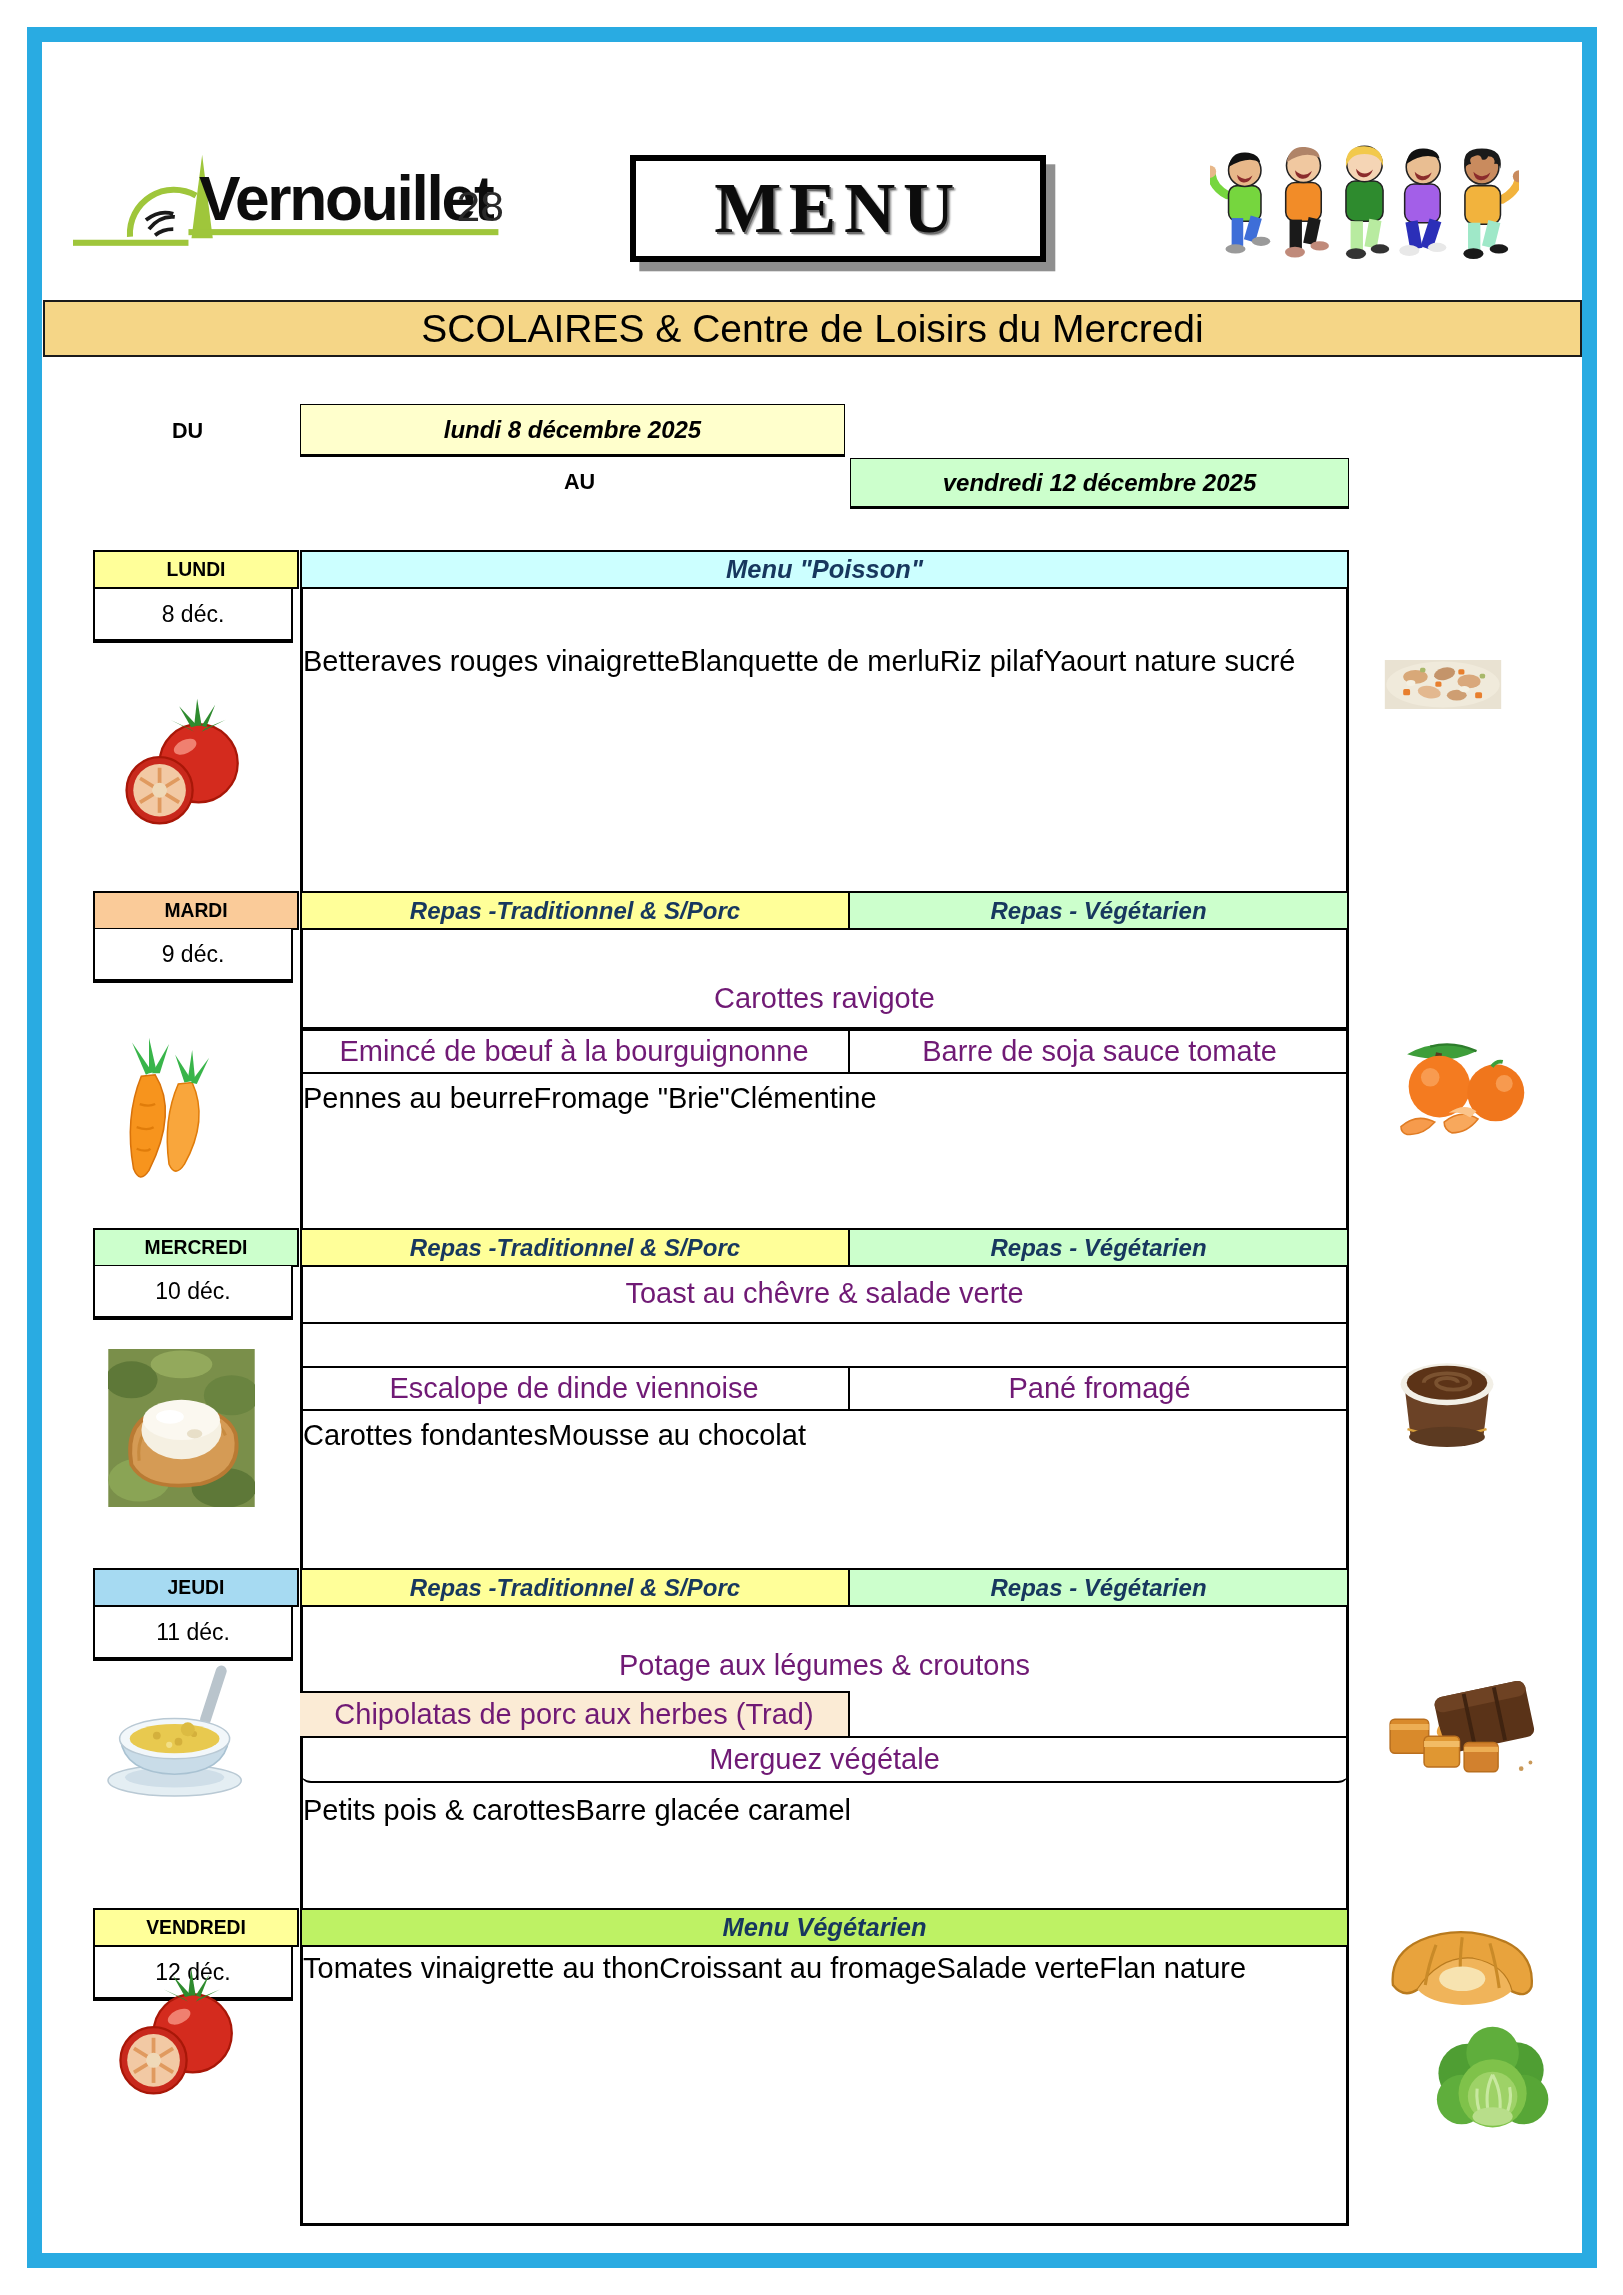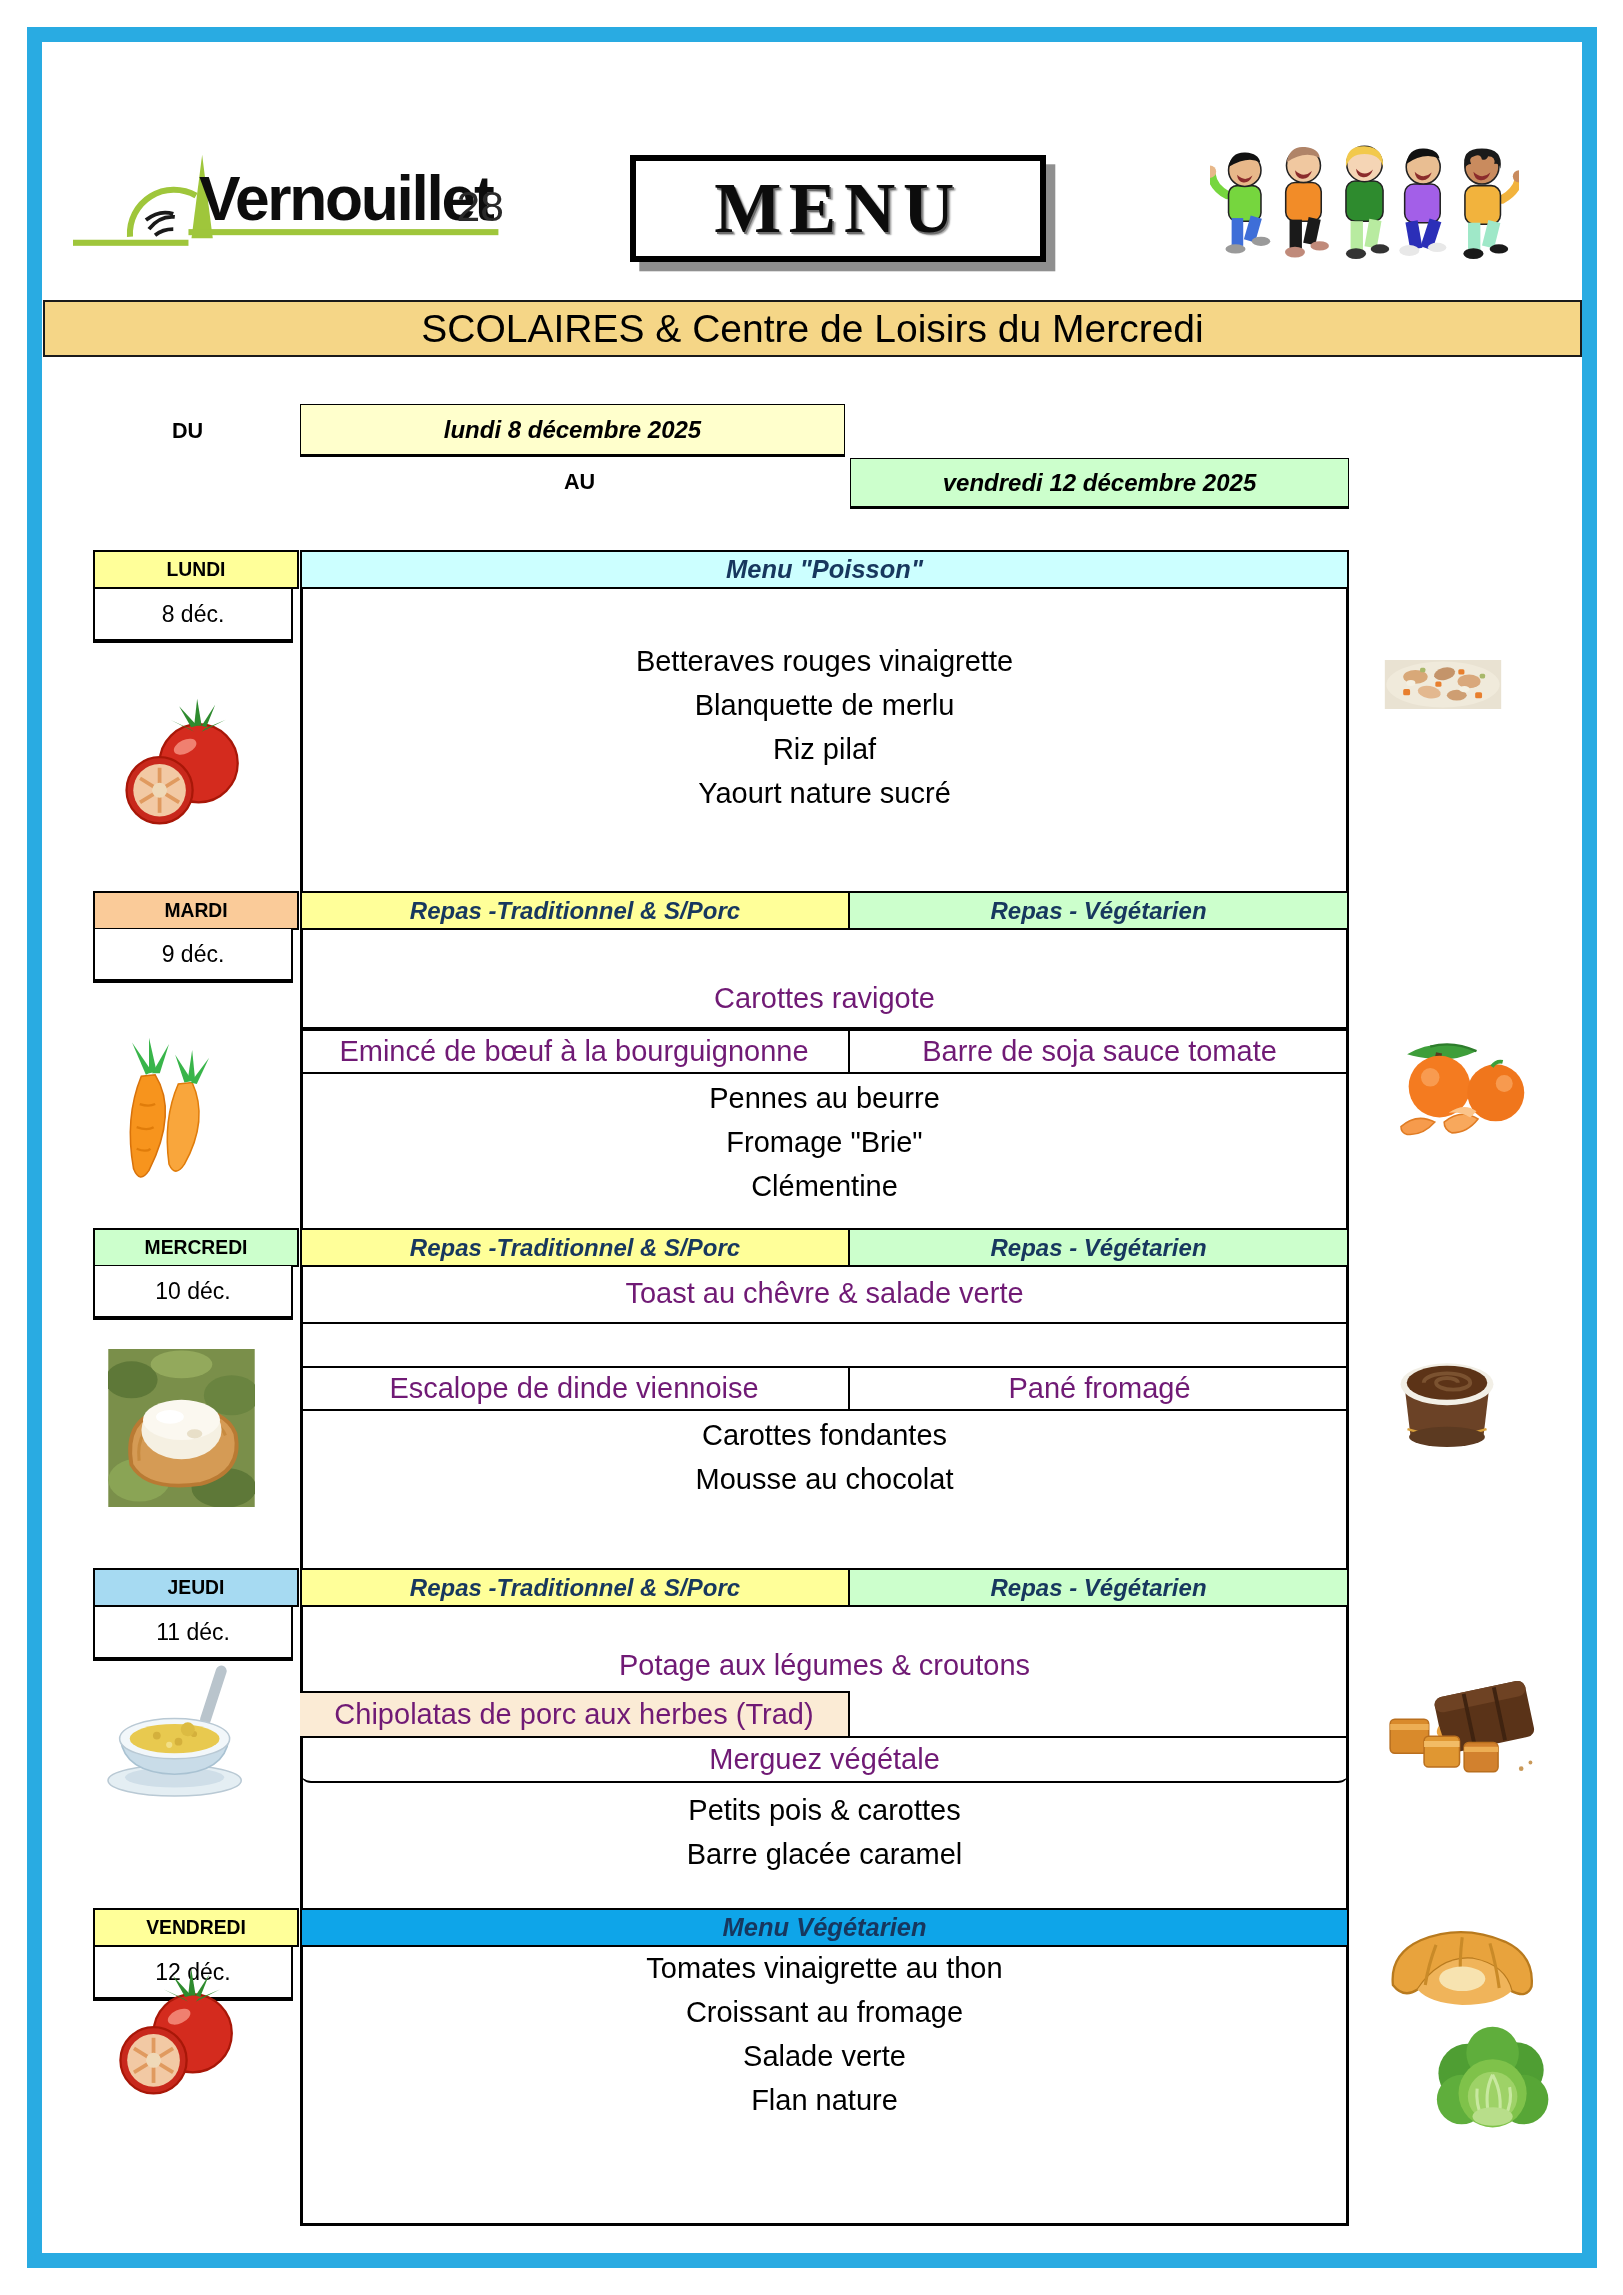--- a/index.html
+++ b/index.html
@@ -41,21 +41,21 @@
        font-size:24px;font-weight:bold;font-style:italic;color:#17375E;}
   .hdr-single{left:300px;width:1049px;font-size:25.5px;}
   .hdr-left{left:300px;width:550px;}
   .hdr-right{left:850px;width:499px;border-left:none;}
   .cell{position:absolute;box-sizing:border-box;display:flex;align-items:center;justify-content:center;
         font-size:29px;color:#701a75;}
   .starter{left:300px;width:1049px;border-bottom:2.3px solid #000;
            align-items:flex-end;padding-bottom:12.4px;}
   .split-l{left:300px;width:550px;height:45px;border:2.3px solid #000;border-left:none;}
   .split-r{left:850px;width:499px;height:45px;border:2.3px solid #000;border-left:none;border-right:none;}
-  .lines{position:absolute;left:303px;width:1043px;display:flex;flex-direction:column;}
+  .lines{position:absolute;left:303px;width:1043px;display:flex;flex-direction:row;}
   .line{height:44px;display:flex;align-items:center;justify-content:center;font-size:29px;}
   .beige-cell{left:300px;width:550px;height:47px;background:#FBEBD5;border:2.3px solid #000;border-left:none;}
   .hline{position:absolute;height:2.3px;background:#000;}
   .icon{position:absolute;}
   svg text{font-family:"Liberation Sans",sans-serif;}
 </style>
 </head>
 <body>
 
 <div class="page">
@@ -327,21 +327,21 @@
         <rect x="104" y="104" width="44" height="38" rx="6" fill="#D2812E"></rect>
         <path d="M104 113 L148 113" stroke="#EDAE54" stroke-width="7"></path>
       </g>
       <circle cx="178" cy="138" r="3" fill="#C9995A"></circle>
         <circle cx="190" cy="130" r="2.5" fill="#C9995A"></circle>
     </svg>
   </div>
 
   <div class="day-label" style="top:1908px;background:#FFFF99;">VENDREDI</div>
   <div class="day-date" style="top:1947px;">12 déc.</div>
-  <div class="hdr hdr-single" style="top:1908px;background:#0ea5e9;">Menu Végétarien</div>
+  <div class="hdr hdr-single" style="top:1908px;background:#bef264;">Menu Végétarien</div>
   <div class="lines" style="top:1946px;">
     <div class="line">Tomates vinaigrette au thon</div>
     <div class="line">Croissant au fromage</div>
     <div class="line">Salade verte</div>
     <div class="line">Flan nature</div>
   </div>
   <div class="icon" style="left:108px;top:1964px;">
     <svg viewBox="0 0 185 190" width="143" height="143">
       <circle cx="110" cy="92" r="52" fill="#D42B1E"></circle>
       <circle cx="110" cy="92" r="52" fill="none" stroke="#A81708" stroke-width="3"></circle>

